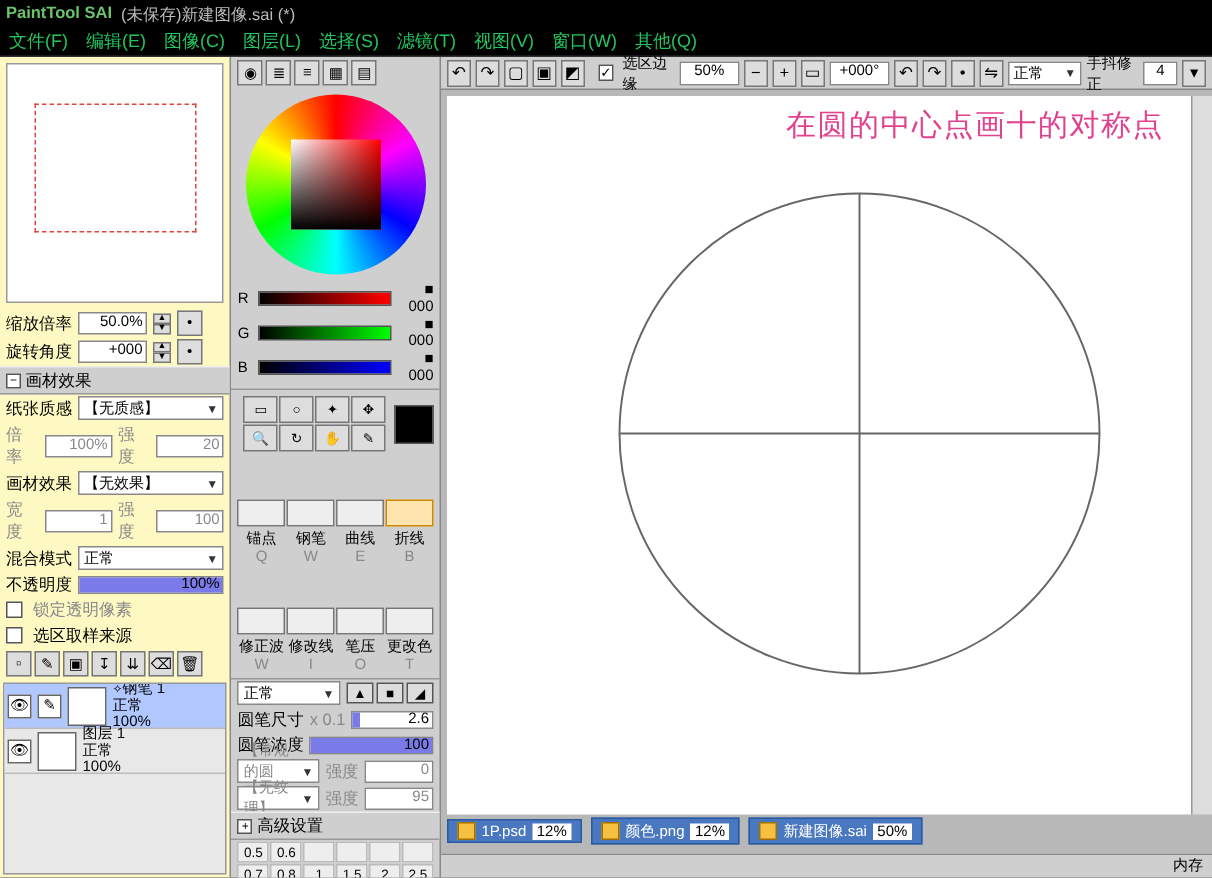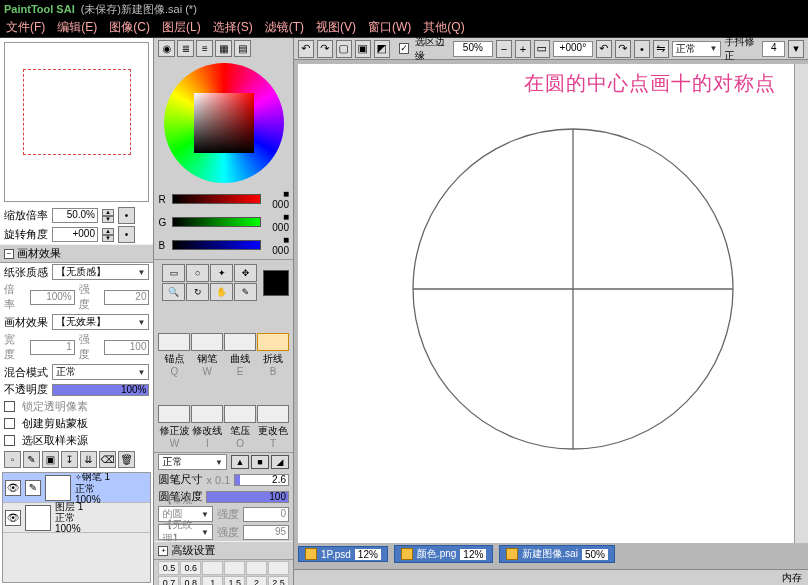--- a/index.html
+++ b/index.html
@@ -13,32 +13,32 @@
     overflow: hidden;
   }
   .titlebar {
     height: 18px; background: #000; color: #6bc46b;
     display: flex; align-items: center; padding: 0 4px;
     font-size: 11px;
   }
   .logo { color: #6bc46b; font-weight: bold; margin-right: 6px; }
   .title-text { color: #bcbcbc; }
   .menubar {
-    height: 20px; background: #000; color: #fca5a5;
+    height: 20px; background: #000; color: #22c55e;
     display: flex; align-items: center; gap: 12px;
     padding: 0 6px; font-size: 12px;
     border-bottom: 1px solid #333;
   }
   .menubar span { cursor: default; }
   .workspace {
     display: flex; height: calc(585px - 18px - 20px);
     background: #b8b8b8;
   }
   
-  .col-a { width: 155px; background: #ffffff; display:flex; flex-direction:column; border-right:1px solid #888; }
+  .col-a { width: 155px; background: #fef9c3; display:flex; flex-direction:column; border-right:1px solid #888; }
   .col-b { width: 140px; background: #cfcfcf; display:flex; flex-direction:column; border-right:1px solid #888; }
   .col-c { flex: 1; display:flex; flex-direction:column; background:#b8b8b8; }
   .navigator {
     height: 160px; background:#fff; margin:4px; border:1px solid #999;
     position: relative;
   }
   .nav-rect {
     position:absolute; left:18px; top:26px; width:108px; height:86px;
     border:1px dashed #d44;
   }
@@ -290,24 +290,20 @@
     <div class="slider-row">
       <span>不透明度</span>
       <div class="slider">
         <div class="fill" style="width:100%"></div>
         <span class="val">100%</span>
       </div>
     </div>
     <div class="panel-row dim">
       <span class="chk"></span>
       <span>锁定透明像素</span>
-    </div>
-    <div class="panel-row">
-      <span class="chk"></span>
-      <span>创建剪贴蒙板</span>
     </div>
     <div class="panel-row">
       <span class="chk"></span>
       <span>选区取样来源</span>
     </div>
 
     <div class="row-icons">
       <div class="btn-sq">▫</div>
       <div class="btn-sq">✎</div>
       <div class="btn-sq">▣</div>

